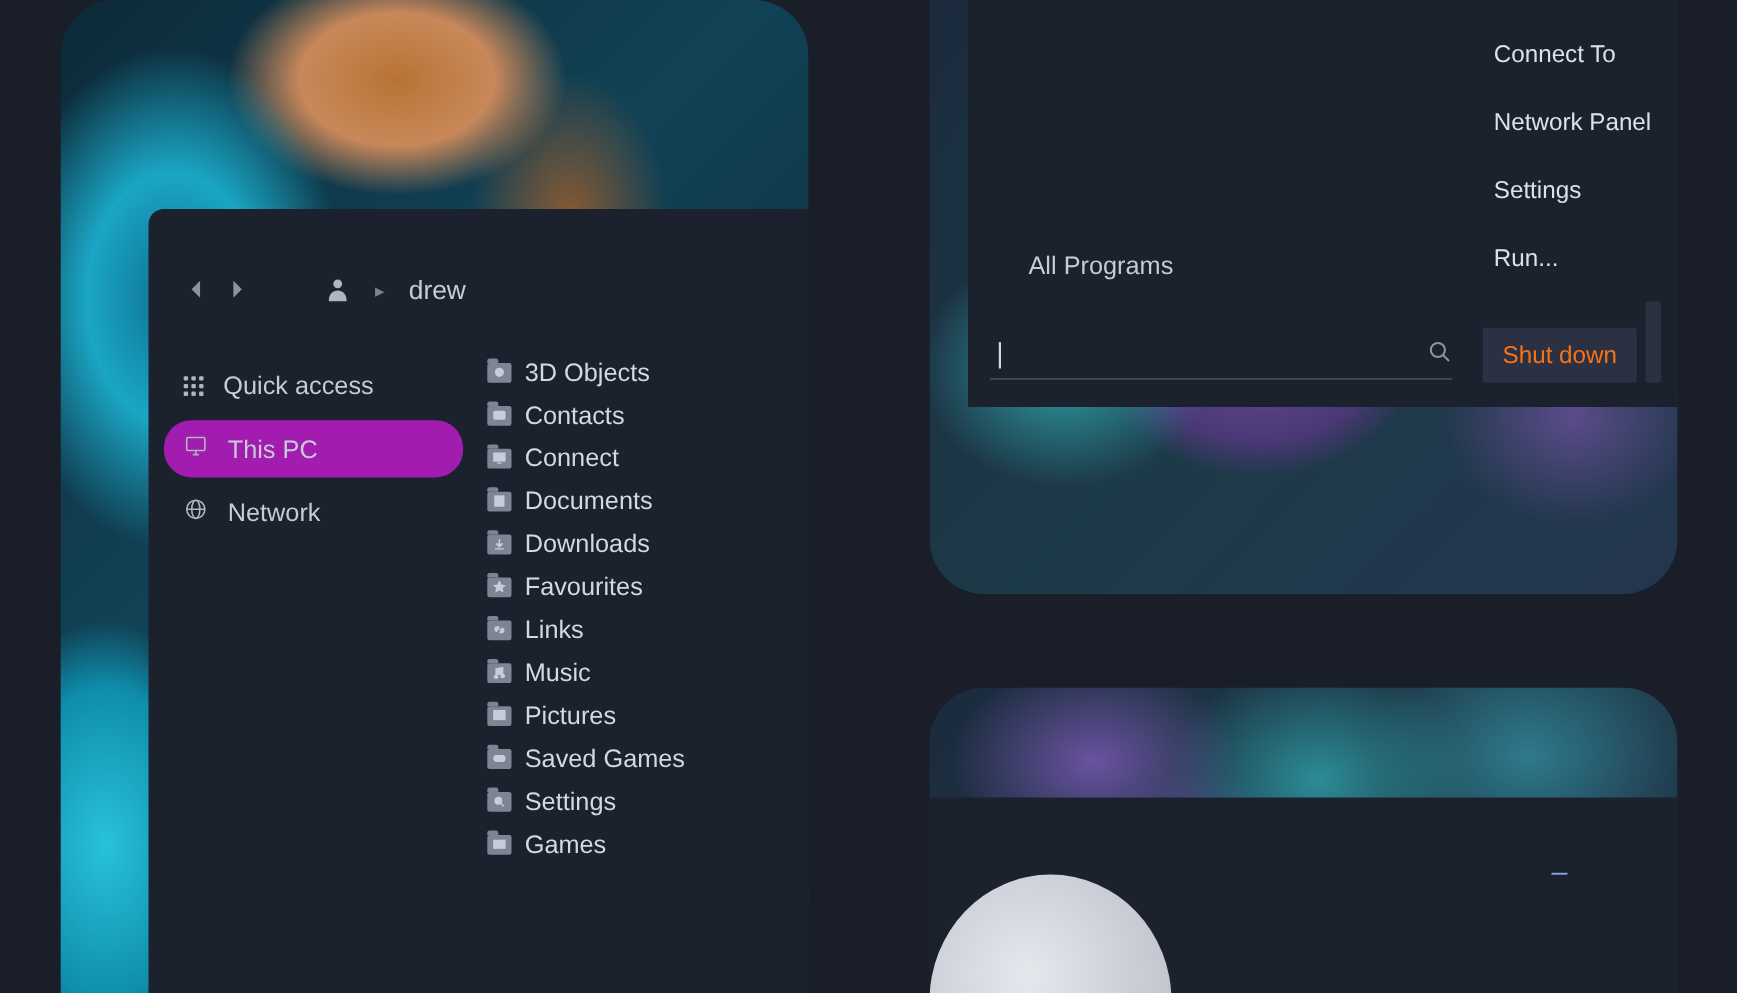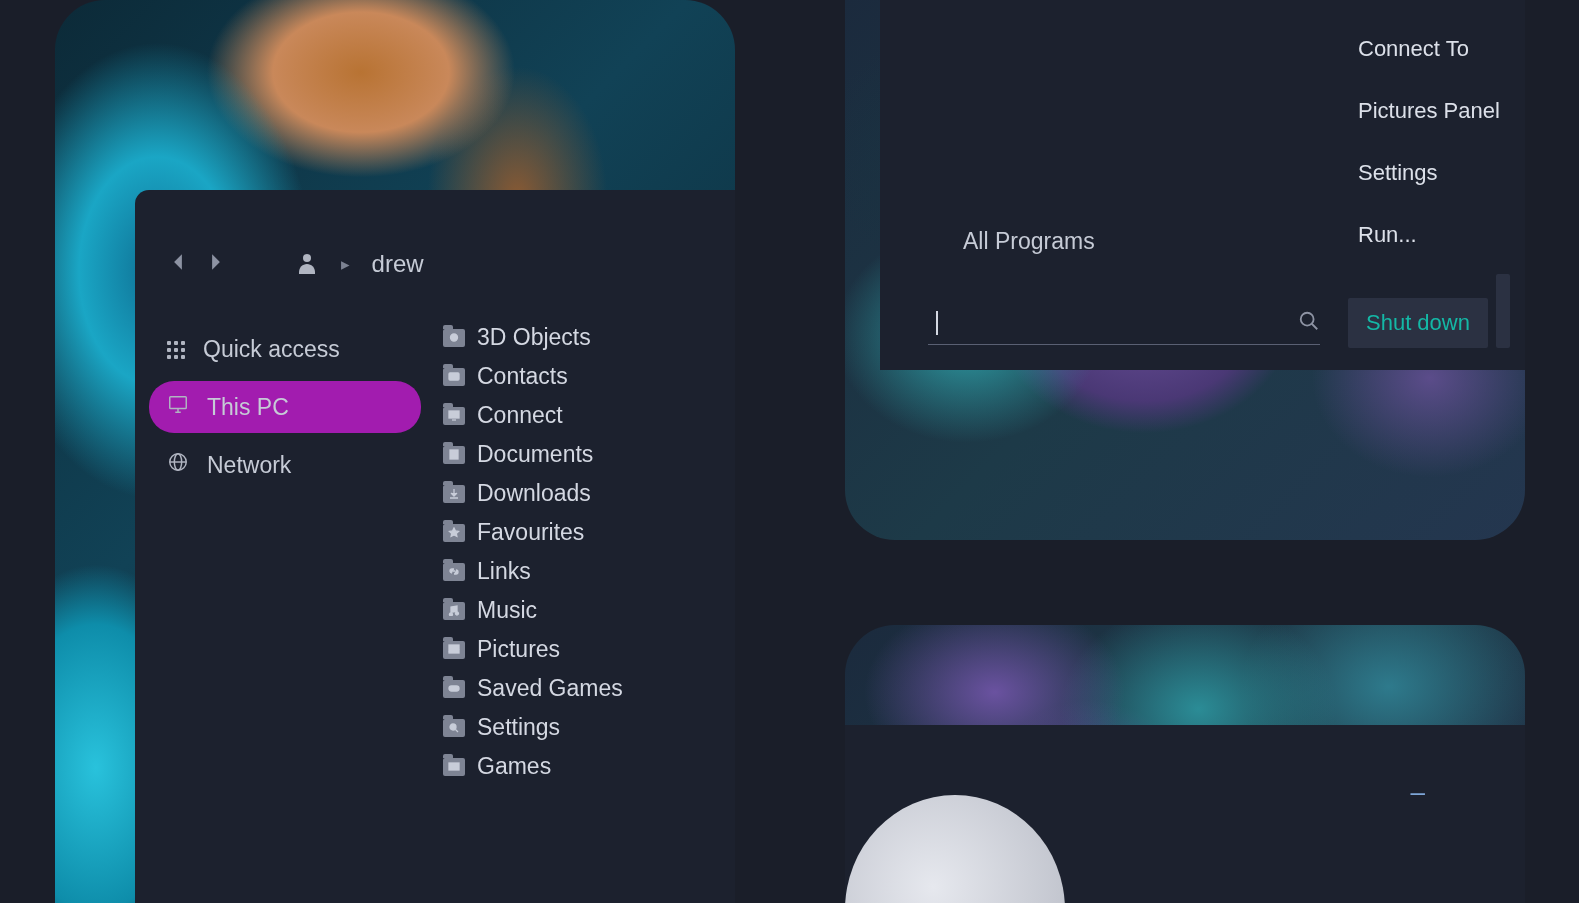--- a/index.html
+++ b/index.html
@@ -166,21 +166,20 @@
   left: 35px;
   top: 0;
   right: 0;
   height: 370px;
   background: #1c212e;
   display: flex;
 }
 .start-left {
   flex: 1;
   position: relative;
-  margin-left: 28px;
 }
 .all-programs {
   position: absolute;
   left: 55px;
   top: 228px;
   color: #c6cbd6;
   font-size: 23px;
   cursor: pointer;
 }
 .search-row {
@@ -220,21 +219,21 @@
   cursor: pointer;
 }
 .start-right .spacer { flex: 1; }
 .start-right .shutdown-row {
   display: flex;
   gap: 8px;
   padding: 0 0 22px 8px;
 }
 .shutdown-btn {
   background: #2b3142;
-  color: #14b8a6;
+  color: #f97316;
   font-size: 22px;
   padding: 12px 18px;
   border-radius: 2px;
   cursor: pointer;
   white-space: nowrap;
   margin-top: 24px;
 }
 .shutdown-more {
   background: #2b3142;
   width: 14px;
@@ -478,21 +477,21 @@
         <span class="search-icon">
           <svg viewBox="0 0 24 24">
               <circle cx="10" cy="10" r="7"></circle>
               <line x1="15" y1="15" x2="21" y2="21"></line>
             </svg>
         </span>
       </div>
     </div>
     <div class="start-right">
       <div class="menu-item">Connect To</div>
-      <div class="menu-item">Pictures Panel</div>
+      <div class="menu-item">Network Panel</div>
       <div class="menu-item">Settings</div>
       <div class="menu-item">Run...</div>
       <div class="spacer"></div>
       <div class="shutdown-row">
         <div class="shutdown-btn">Shut down</div>
         <div class="shutdown-more"></div>
       </div>
     </div>
   </div>
 </div>

